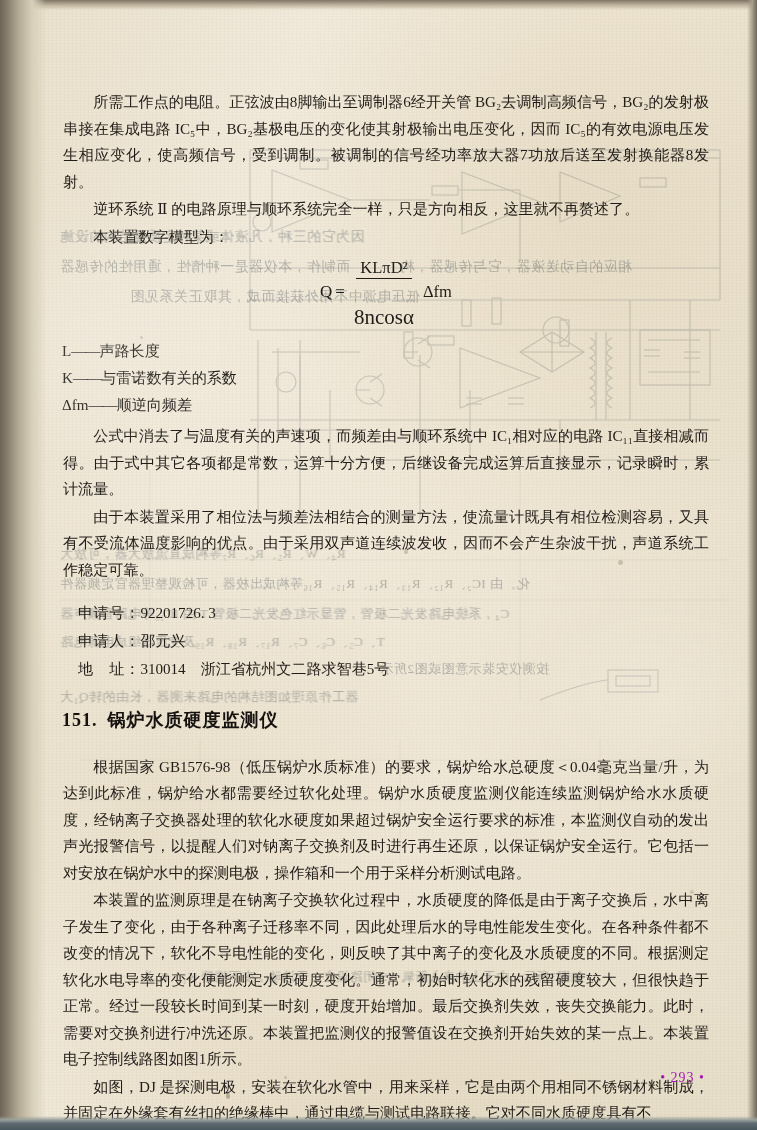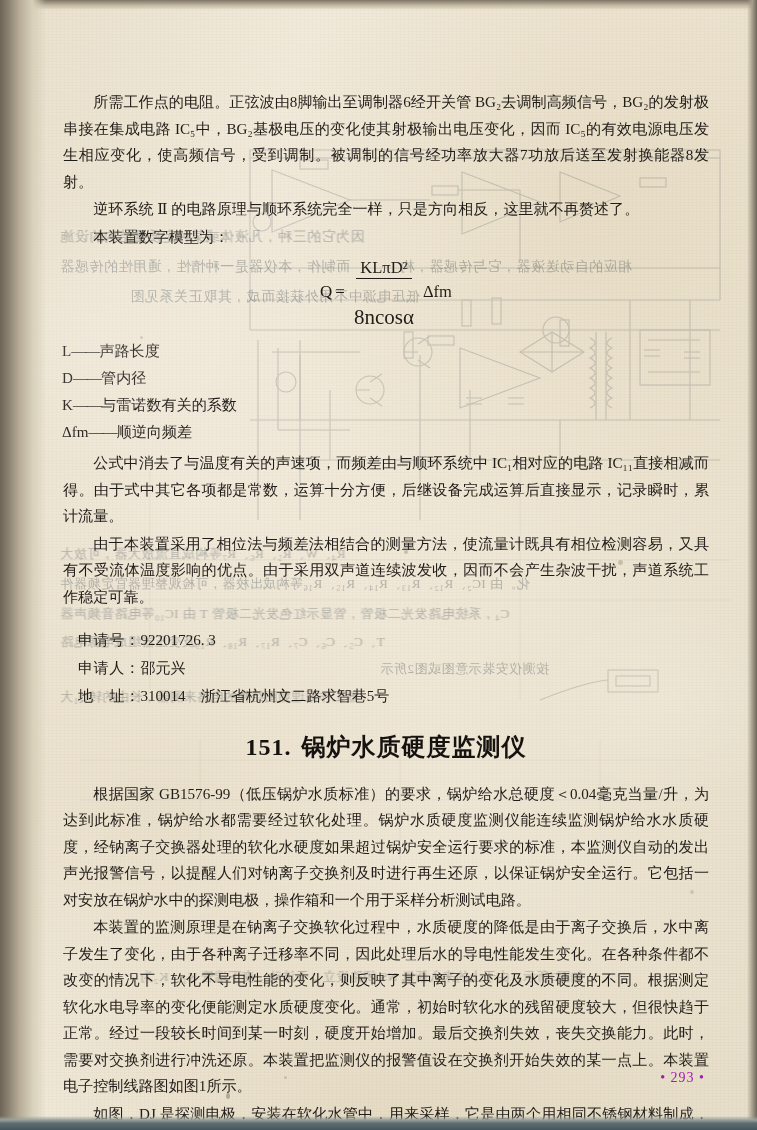--- a/index.html
+++ b/index.html
@@ -156,22 +156,22 @@
   .appinfo { margin-top: 16px; }
   .appinfo .row {
     text-indent: 0;
     margin: 0;
     line-height: 28px;
     padding-left: 16px;
   }
   .appinfo .lbl { letter-spacing: .5px; }
 
   .section-title {
-    text-align: center;
-    font-size: 24px;
+    text-align: left;
+    font-size: 18px;
     font-weight: bold;
     letter-spacing: 1px;
     margin: 24px 0 20px 0;
     text-indent: 0;
     color: #15120f;
     font-family: "Liberation Serif", "DejaVu Serif", serif;
   }
   .section-title .num { margin-right: 10px; }
 
   .pagenum {
@@ -313,23 +313,20 @@
         </span>
         <span class="deltafm">Δfm</span>
       </span>
     </div>
 
     <div class="deflist">
       <p class="defrow">
         <span class="sym">L</span><span class="dash">——</span><span>声路长度</span>
       </p>
       <p class="defrow">
-        <span class="sym">D</span><span class="dash">——</span><span>管内径</span>
-      </p>
-      <p class="defrow">
         <span class="sym">K</span><span class="dash">——</span><span>与雷诺数有关的系数</span>
       </p>
       <p class="defrow">
         <span class="sym">Δfm</span><span class="dash">——</span><span>顺逆向频差</span>
       </p>
     </div>
 
     <p class="p">公式中消去了与温度有关的声速项，而频差由与顺环系统中 IC₁相对应的电路 IC₁₁直接相减而得。由于式中其它各项都是常数，运算十分方便，后继设备完成运算后直接显示，记录瞬时，累计流量。</p>
 
     <p class="p">由于本装置采用了相位法与频差法相结合的测量方法，使流量计既具有相位检测容易，又具有不受流体温度影响的优点。由于采用双声道连续波发收，因而不会产生杂波干扰，声道系统工作稳定可靠。</p>
@@ -343,21 +340,21 @@
       </p>
       <p class="row">
         <span class="lbl">地　址：</span><span>310014　浙江省杭州文二路求智巷5号</span>
       </p>
     </div>
 
     <h2 class="section-title">
       <span class="num">151.</span><span>锅炉水质硬度监测仪</span>
     </h2>
 
-    <p class="p">根据国家 GB1576-99（低压锅炉水质标准）的要求，锅炉给水总硬度＜0.04毫克当量/升，为达到此标准，锅炉给水都需要经过软化处理。锅炉水质硬度监测仪能连续监测锅炉给水水质硬度，经钠离子交换器处理的软化水硬度如果超过锅炉安全运行要求的标准，本监测仪自动的发出声光报警信号，以提醒人们对钠离子交换剂及时进行再生还原，以保证锅炉安全运行。它包括一对安放在锅炉水中的探测电极，操作箱和一个用于采样分析测试电路。</p>
+    <p class="p">根据国家 GB1576-98（低压锅炉水质标准）的要求，锅炉给水总硬度＜0.04毫克当量/升，为达到此标准，锅炉给水都需要经过软化处理。锅炉水质硬度监测仪能连续监测锅炉给水水质硬度，经钠离子交换器处理的软化水硬度如果超过锅炉安全运行要求的标准，本监测仪自动的发出声光报警信号，以提醒人们对钠离子交换剂及时进行再生还原，以保证锅炉安全运行。它包括一对安放在锅炉水中的探测电极，操作箱和一个用于采样分析测试电路。</p>
 
     <p class="p">本装置的监测原理是在钠离子交换软化过程中，水质硬度的降低是由于离子交换后，水中离子发生了变化，由于各种离子迁移率不同，因此处理后水的导电性能发生变化。在各种条件都不改变的情况下，软化不导电性能的变化，则反映了其中离子的变化及水质硬度的不同。根据测定软化水电导率的变化便能测定水质硬度变化。通常，初始时软化水的残留硬度较大，但很快趋于正常。经过一段较长时间到某一时刻，硬度开始增加。最后交换剂失效，丧失交换能力。此时，需要对交换剂进行冲洗还原。本装置把监测仪的报警值设在交换剂开始失效的某一点上。本装置电子控制线路图如图1所示。</p>
 
     <p class="p">如图，DJ 是探测电极，安装在软化水管中，用来采样，它是由两个用相同不锈钢材料制成，并固定在外缘套有丝扣的绝缘棒中，通过电缆与测试电路联接。它对不同水质硬度具有不</p>
 
   </div>
 
   <div class="pagenum">• 293 •</div>
 
   <div class="ink-fade"></div>

